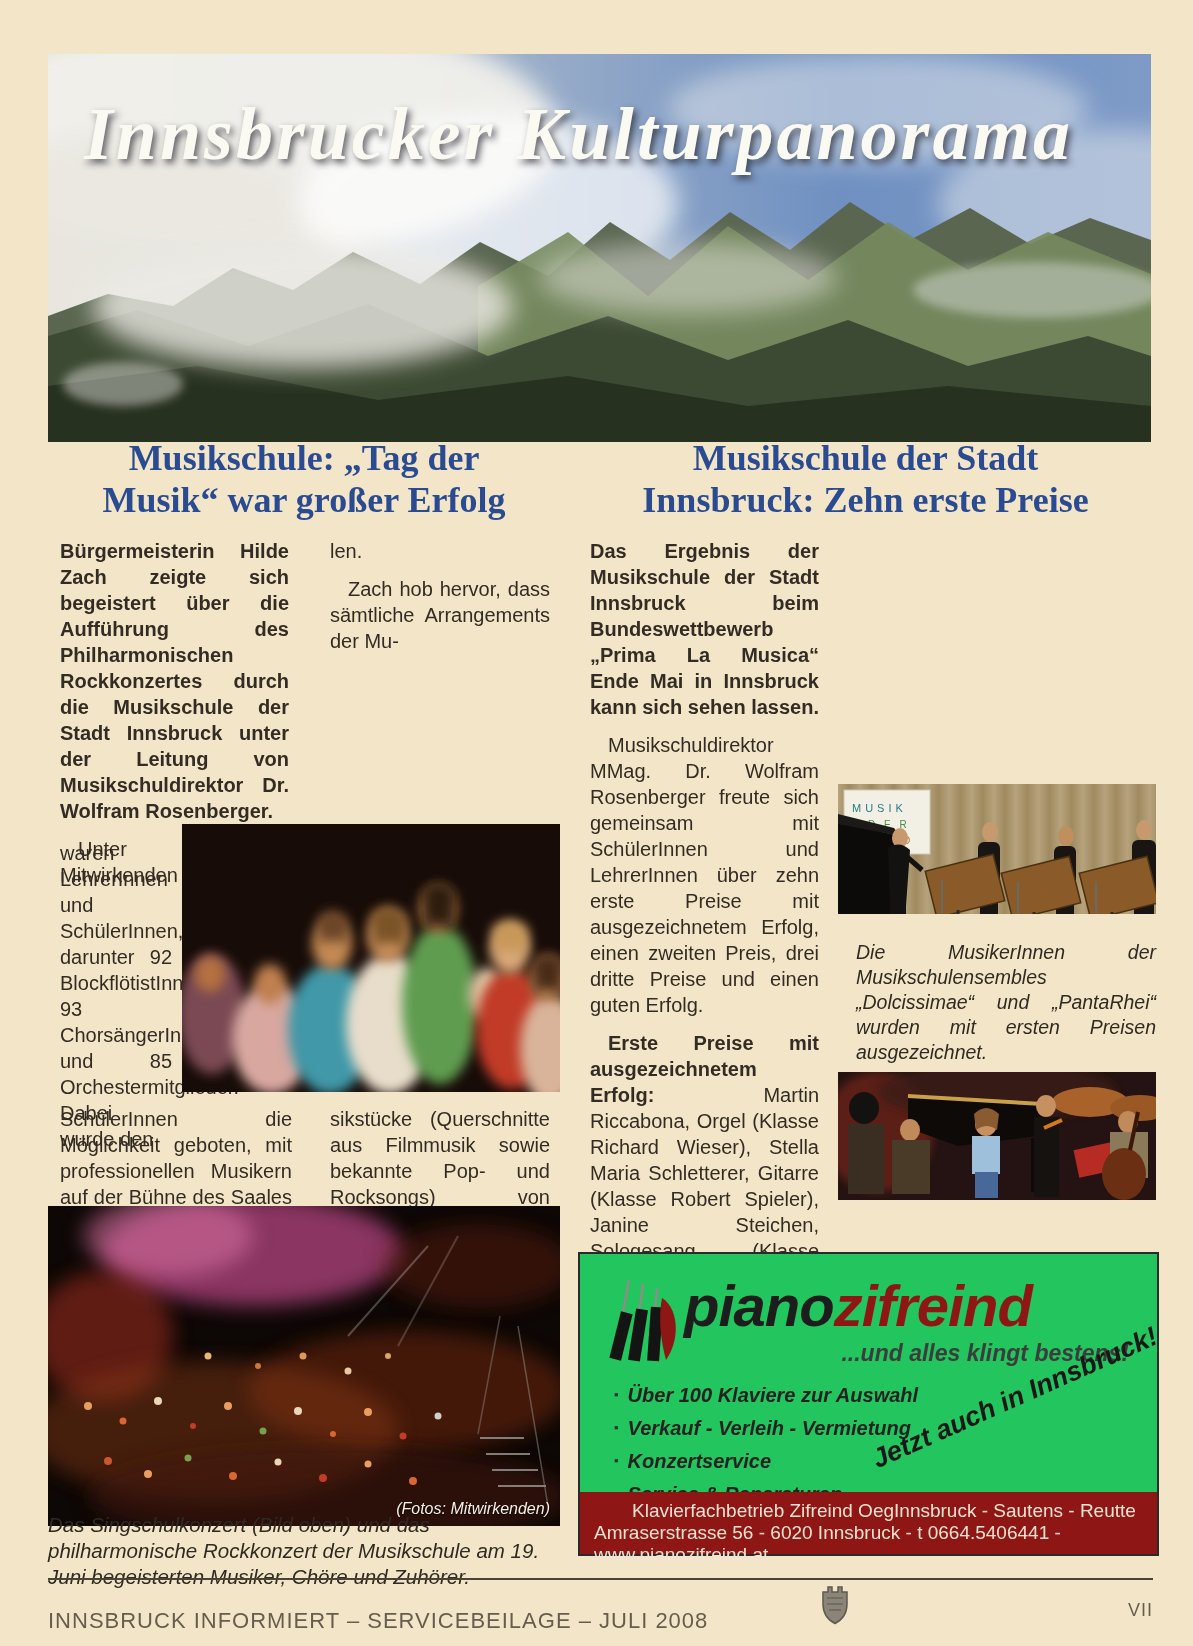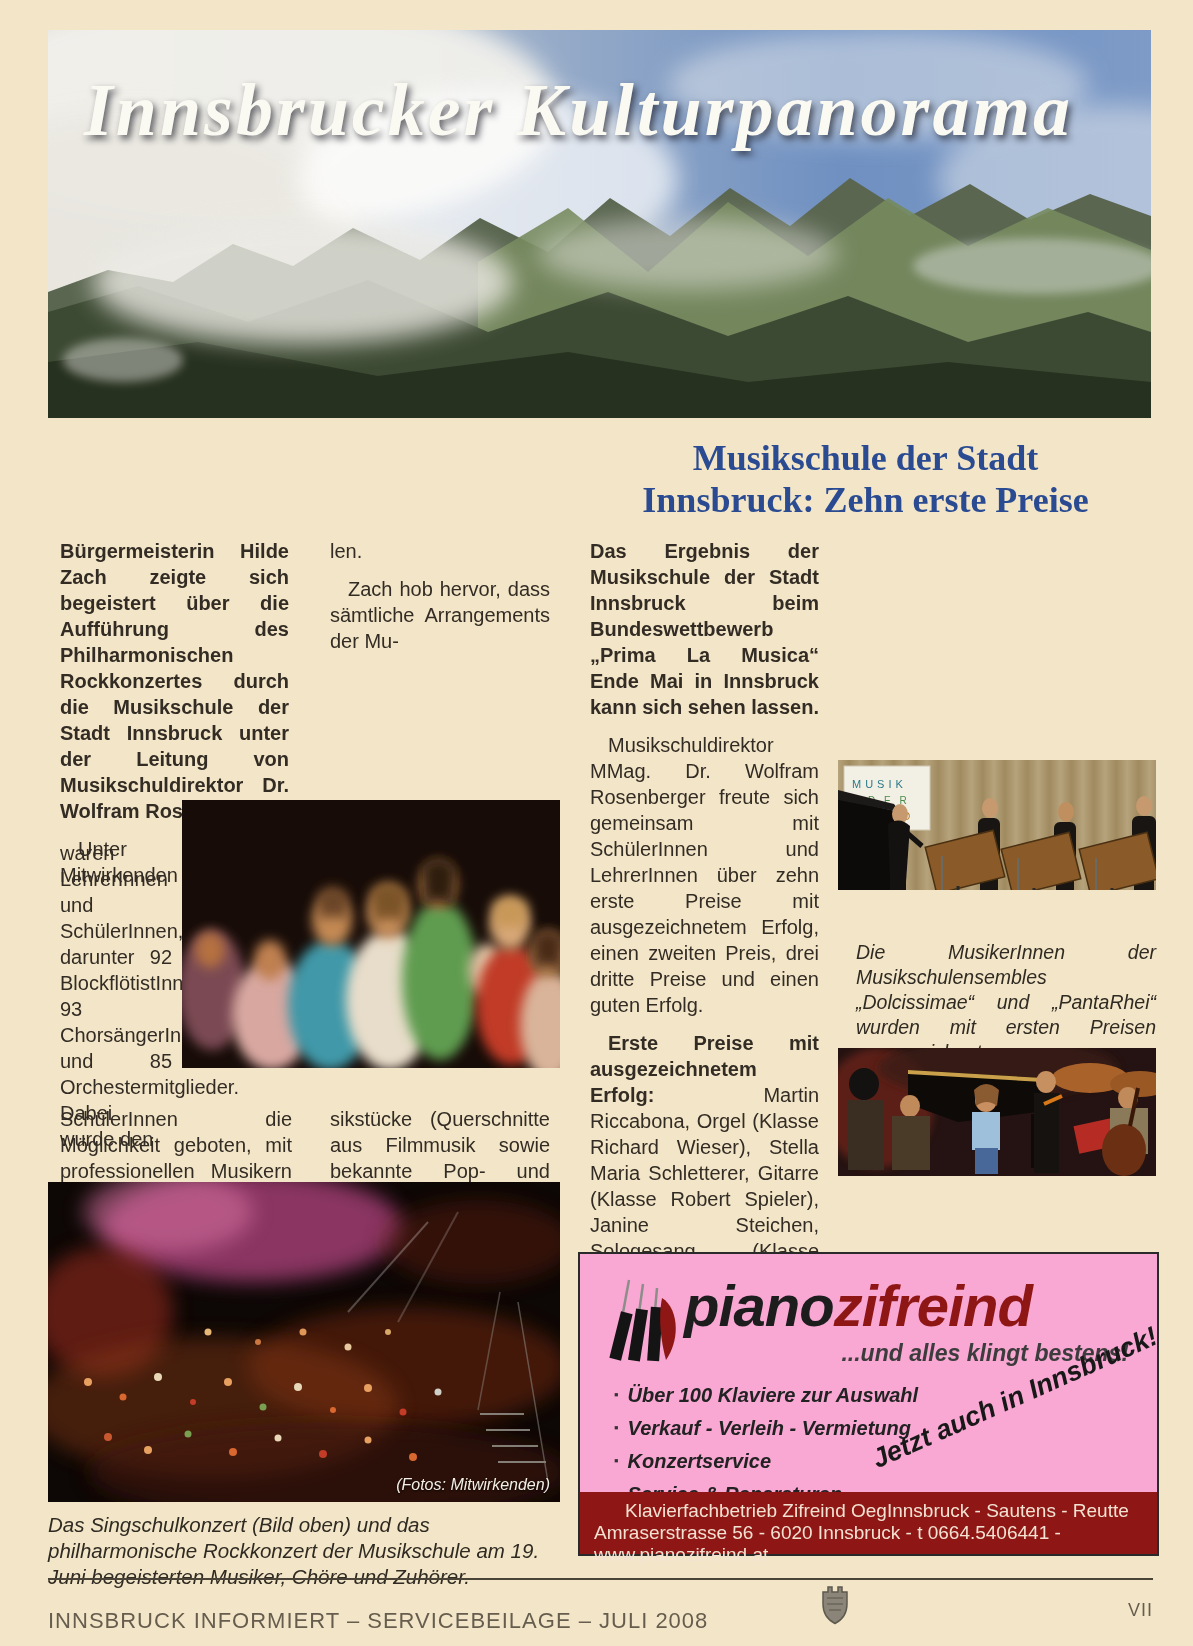--- a/index.html
+++ b/index.html
@@ -1,44 +1,44 @@
 <!DOCTYPE html>
 <html lang="de"><head>
 <meta charset="utf-8">
 <style>
   html,body{margin:0;padding:0;background:#d8cdb0;}
   #page{position:relative;width:1193px;height:1646px;background:#f3e6c8;overflow:hidden;
         font-family:"Liberation Sans",sans-serif;color:#332c24;}
   .abs{position:absolute;}
-  .photo{position:absolute;overflow:hidden;background:#ec4899;}
+  .photo{position:absolute;overflow:hidden;background:#ec4899;margin-top:24px;}
   .masthead{font-family:"Liberation Serif",serif;font-style:italic;font-weight:700;
             font-size:74px;letter-spacing:3px;color:#fbfaf2;
             text-shadow:3px 4px 7px rgba(20,20,30,.65);white-space:nowrap;}
   .headline{font-family:"Liberation Serif",serif;font-weight:700;font-size:36px;
             line-height:1.16;color:#2a4b92;text-align:center;white-space:pre-line;}
   .body-col p{margin:12px;text-align:justify;font-size:20px;line-height:26px;color:#332c24;}
   .body-col p.ind{text-indent:18px;}
   .bold{font-weight:700;}
   .caption{font-style:italic;font-size:19.5px;line-height:25px;color:#2f2a22;text-align:justify;}
   .credit{position:absolute;right:10px;bottom:8px;font-style:italic;font-size:16px;color:#f3efe6;
           text-shadow:0 1px 2px rgba(0,0,0,.8);}
   
-  .ad{position:absolute;background:#f9a8d4;border:2px solid #2a2a2a;}
+  .ad{position:absolute;background:#22c55e;border:2px solid #2a2a2a;}
   .brand{font-style:italic;font-weight:700;font-size:58px;letter-spacing:-1px;white-space:nowrap;}
   .brand .b1{color:#1d1d1d;}
   .brand .b2{color:#8e1715;}
   .tagline{font-style:italic;font-weight:700;font-size:23px;color:#3c3c3c;}
   .ad-list{list-style:none;margin:0;padding:0;font-style:italic;font-weight:600;font-size:20px;
            line-height:31px;color:#222;}
   .ad-list li::before{content:"▪";font-size:13px;margin-right:9px;position:relative;top:-3px;color:#333;}
   .diag{position:absolute;font-style:italic;font-weight:700;font-size:27px;color:#181818;
         transform:rotate(-24deg);transform-origin:left bottom;white-space:nowrap;}
   .ad-bar{position:absolute;left:0;right:0;bottom:0;height:62px;background:#8e1715;
           color:#f3e2d2;font-size:19px;padding:8px 14px 0 14px;box-sizing:border-box;}
-  .ad-bar .row1{display:flex;justify-content:flex-start;margin-left:31px;}
+  .ad-bar .row1{display:flex;justify-content:center;margin-left:31px;}
   
   .pfooter{font-size:22px;letter-spacing:1px;color:#665d4e;}
 </style>
 </head>
 <body>
 
 <div id="page">
 
   <div class="photo" style="left:48px;top:30px;width:1103px;height:388px;">
     <svg width="1103" height="388" viewBox="0 0 1103 388">
@@ -67,20 +67,22 @@
       <path d="M0,388 L0,282 L90,256 L200,292 L320,250 L440,302 L560,262 L680,306 L800,266 L920,312 L1040,282 L1103,302 L1103,388 Z" fill="#3d4a33"></path>
       <path d="M0,388 L0,332 L150,312 L330,346 L520,322 L700,352 L900,332 L1103,352 L1103,388 Z" fill="#27311f"></path>
       <ellipse cx="255" cy="252" rx="210" ry="62" fill="#edebe5" opacity=".8" filter="url(#b1)"></ellipse>
       <ellipse cx="640" cy="224" rx="150" ry="36" fill="#e6e6e2" opacity=".5" filter="url(#b1)"></ellipse>
       <ellipse cx="990" cy="236" rx="125" ry="28" fill="#dfe2e2" opacity=".45" filter="url(#b2)"></ellipse>
       <ellipse cx="75" cy="330" rx="60" ry="22" fill="#d8d8d2" opacity=".5" filter="url(#b2)"></ellipse>
     </svg>
     <div class="abs masthead" style="left:36px;top:38px;">Innsbrucker Kulturpanorama</div>
   </div>
 
+  <div class="abs headline" style="left:48px;top:438px;width:512px;">Musikschule: „Tag der
+Musik“ war großer Erfolg</div>
   <div class="abs headline" style="left:578px;top:438px;width:575px;">Musikschule der Stadt
 Innsbruck: Zehn erste Preise</div>
 
   <div class="abs body-col" style="left:48px;top:526px;width:253px;">
     <p class="bold">Bürgermeisterin Hilde Zach zeigte sich begeistert über die Aufführung des Philharmonischen Rockkonzertes durch die Musikschule der Stadt Innsbruck unter der Leitung von Musikschuldirektor Dr. Wolfram Rosenberger.</p>
     <p class="ind">Unter den Mitwirkenden</p>
   </div>
   <div class="abs body-col" style="left:48px;top:828px;width:136px;">
     <p>waren LehrerInnen und SchülerInnen, darunter 92 BlockflötistInnen, 93 ChorsängerInnen und 85 Orchestermitglieder. Dabei wurde den</p>
   </div>

